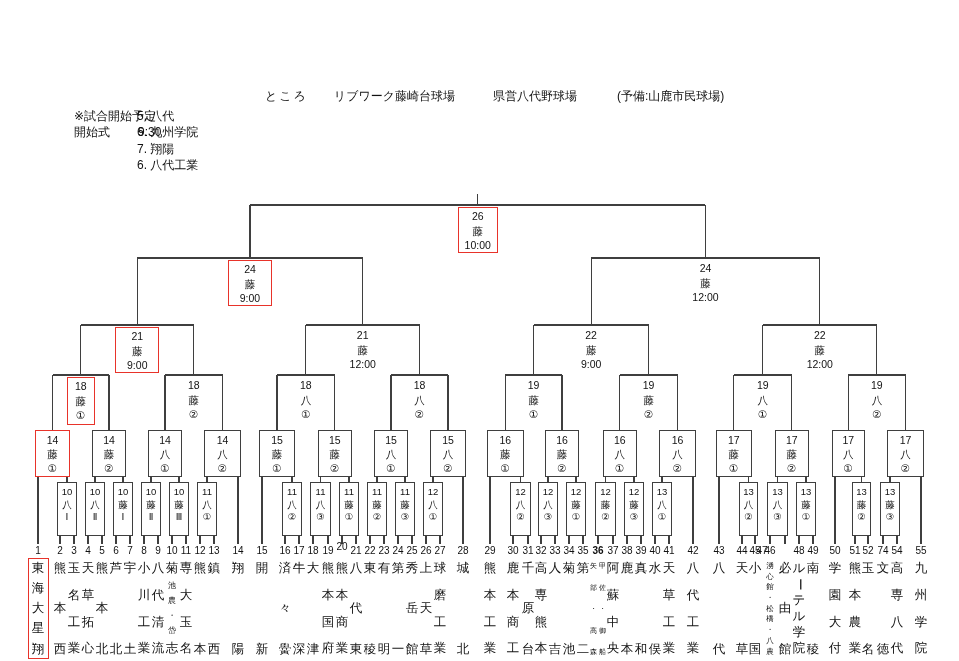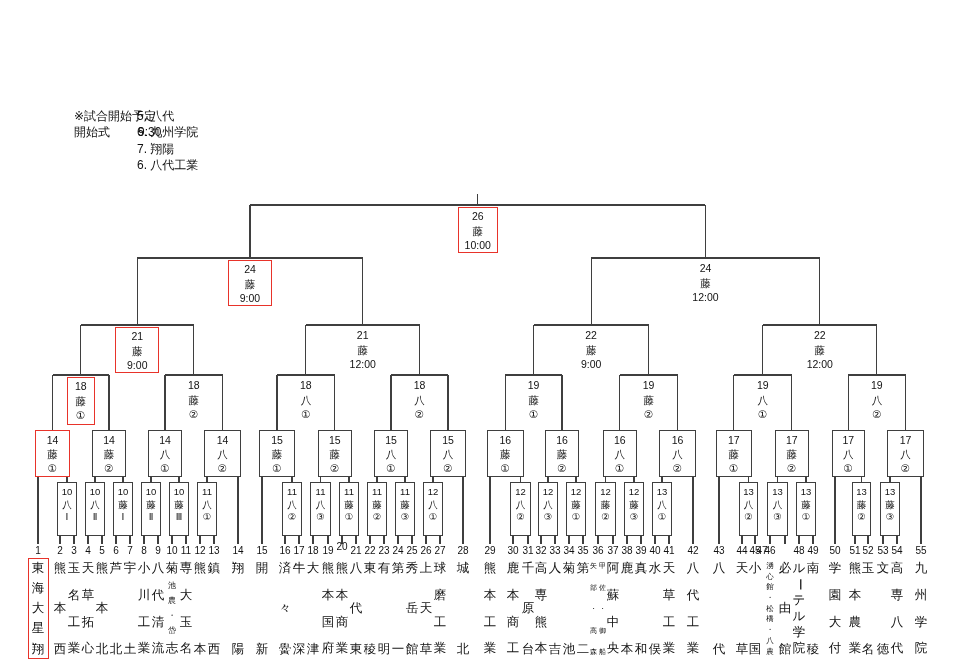--- a/index.html
+++ b/index.html
@@ -36,20 +36,23 @@
   .tname span.rot{transform:rotate(90deg);}
   .tcols{position:absolute;display:flex;flex-direction:row;justify-content:center;gap:1px;}
   .redframe{position:absolute;border:1.4px solid var(--hl);box-sizing:border-box;}
 </style>
 </head>
 <body>
 
 <div class="page">
 
 
+  <div class="hrow" id="where">
+    <span class="lbl">ところ</span><span class="v1">リブワーク藤崎台球場</span><span class="v2">県営八代野球場</span><span class="note">(予備:山鹿市民球場)</span>
+  </div>
 
   <div id="schedule">
     <div>※試合開始予定</div>
     <div class="srow"><span class="c1">開始式</span><span>9:30</span></div>
   </div>
 
   <div id="seeds">
     <div class="seedcols" id="seed-grid">
         <div class="seedcol" style="width: auto;">
           <div>5. 八代</div>
@@ -662,21 +665,21 @@
       <div class="tnum" style="left: 558px; top: 545px;">34</div>
       <div class="tname" style="left: 562px; top: 562px; width: 14px; height: 93px; font-size: 12.5px;">
         <span>菊</span>
         <span>池</span>
       </div>
       <div class="tnum" style="left: 572px; top: 545px;">35</div>
       <div class="tname" style="left: 576px; top: 562px; width: 14px; height: 93px; font-size: 12.5px;">
         <span>第</span>
         <span>二</span>
       </div>
-      <div class="tnum" style="left: 587px; top: 545px;">36</div>
+      <div class="tnum" style="left: 587px; top: 545px; font-weight: bold;">36</div>
       <div class="tcols" style="left: 589px; top: 562px; width: 18px; height: 93px;">
         <div class="tname" style="position: static; height: 93px; width: 8px; font-size: 7px;">
           <span>矢</span>
           <span>部</span>
           <span>・</span>
           <span>高</span>
           <span>森</span>
         </div>
         <div class="tname" style="position: static; height: 93px; width: 8px; font-size: 7px;">
           <span>甲</span>
@@ -781,21 +784,21 @@
         <span>熊</span>
         <span>本</span>
         <span>農</span>
         <span>業</span>
       </div>
       <div class="tnum" style="left: 857px; top: 545px;">52</div>
       <div class="tname" style="left: 861px; top: 562px; width: 14px; height: 93px; font-size: 12.5px;">
         <span>玉</span>
         <span>名</span>
       </div>
-      <div class="tnum" style="left: 872px; top: 545px;">53</div>
+      <div class="tnum" style="left: 872px; top: 545px;">74</div>
       <div class="tname" style="left: 876px; top: 562px; width: 14px; height: 93px; font-size: 12.5px;">
         <span>文</span>
         <span>徳</span>
       </div>
       <div class="tnum" style="left: 886px; top: 545px;">54</div>
       <div class="tname" style="left: 890px; top: 562px; width: 14px; height: 93px; font-size: 12.5px;">
         <span>高</span>
         <span>専</span>
         <span>八</span>
         <span>代</span>

